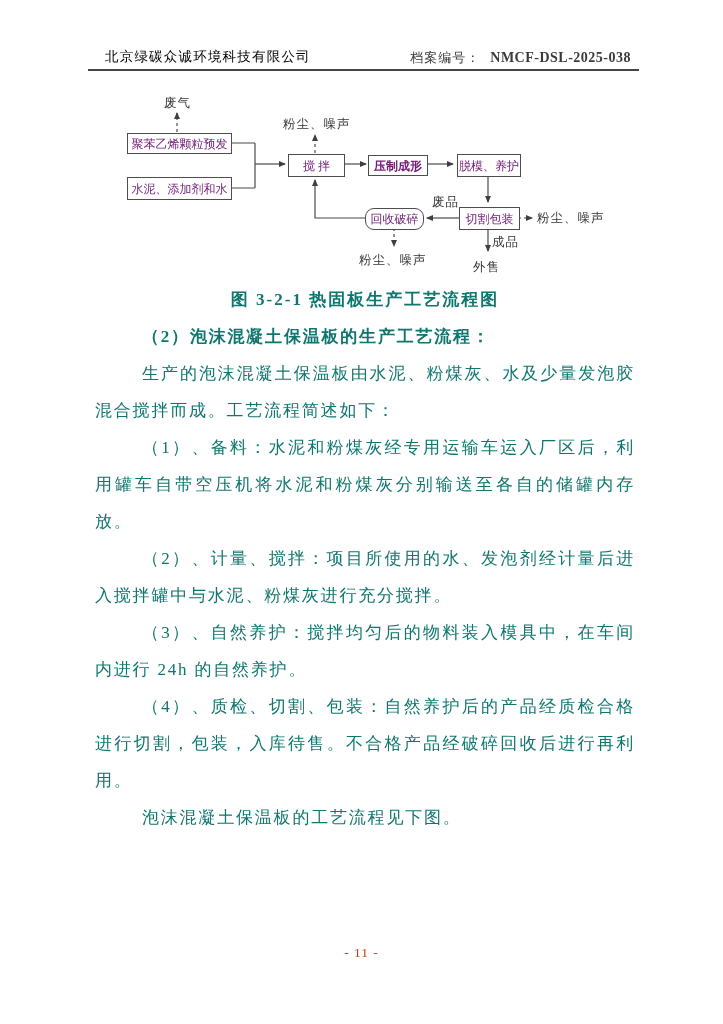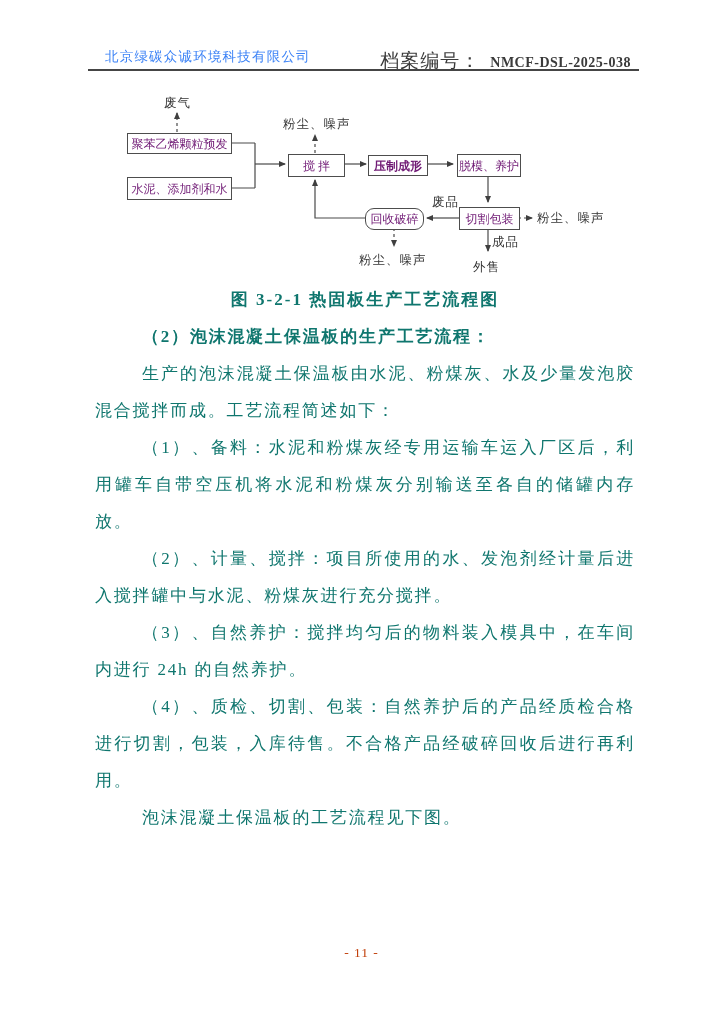--- a/index.html
+++ b/index.html
@@ -5,24 +5,24 @@
   html,body{margin:0;padding:0;}
   body{
     width:723px;height:1024px;position:relative;background:#ffffff;
     font-family:"Liberation Serif","DejaVu Serif",serif;
     color:#2a2a2a;overflow:hidden;
   }
   
   .hdr{position:absolute;left:88px;top:48px;width:551px;height:18px;}
   .hdr-company{
     position:absolute;left:17px;top:0;font-size:13.5px;letter-spacing:1.2px;
-    color:#3b82f6;white-space:nowrap;
+    color:#000000;white-space:nowrap;
   }
   .hdr-right{position:absolute;right:8px;top:0;white-space:nowrap;color:#3a3a3a;}
-  .hdr-archive-label{font-size:19px;letter-spacing:1px;}
+  .hdr-archive-label{font-size:13px;letter-spacing:1px;}
   .hdr-archive-no{font-size:14px;letter-spacing:.5px;font-weight:600;margin-left:6px;}
   .hdr-rule{position:absolute;left:88px;top:69px;width:551px;height:2px;background:#454545;}
 
   
   .flow{position:absolute;left:100px;top:88px;width:540px;height:197px;}
   .flow svg{position:absolute;left:0;top:0;}
   .fbox{
     position:absolute;border:1px solid #4d4d4d;background:#fff;
     display:flex;align-items:center;justify-content:center;
     font-size:12px;color:#701a75;white-space:nowrap;line-height:1;

